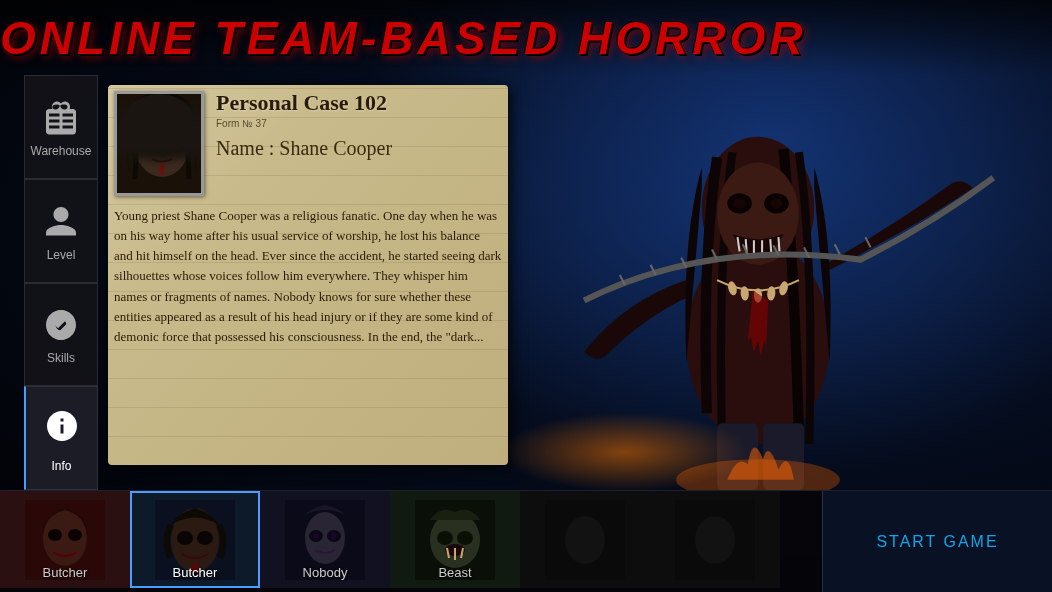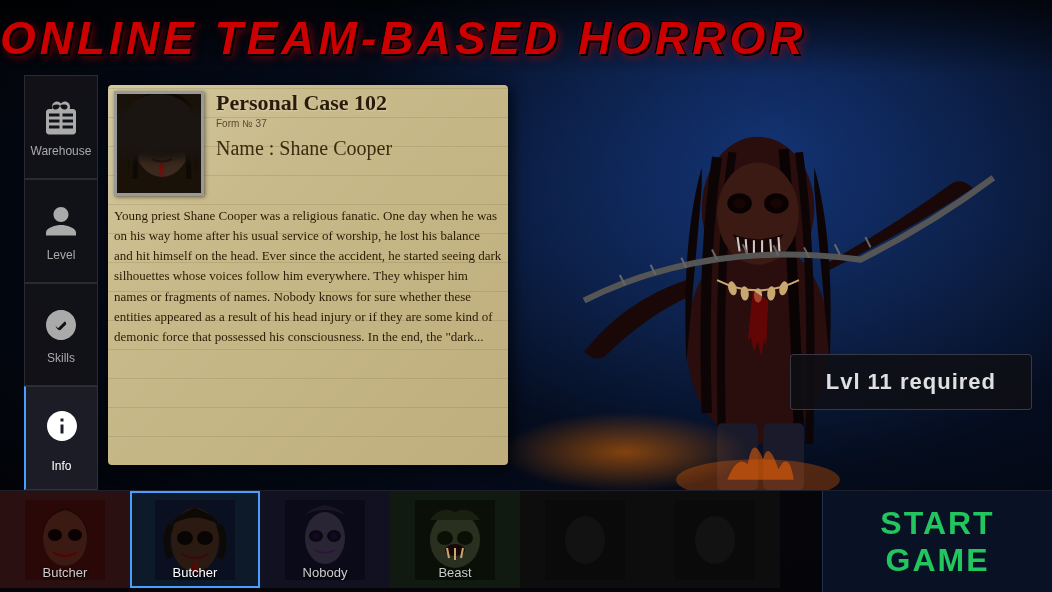--- a/index.html
+++ b/index.html
@@ -307,23 +307,23 @@
       background: rgba(10, 20, 40, 0.9);
       border: none;
       border-left: 1px solid rgba(60,80,120,0.5);
       cursor: pointer;
       display: flex;
       align-items: center;
       justify-content: center;
       flex-shrink: 0;
     }
     .start-btn-text {
-      font-size: 32px;
-      font-weight: bold;
-      color: #22c55e;
+      font-size: 16px;
+      font-weight: normal;
+      color: #0ea5e9;
       letter-spacing: 2px;
       text-transform: uppercase;
     }
 
     
     .ground-glow {
       position: absolute;
       bottom: 100px;
       left: 500px;
       width: 250px;
@@ -486,23 +486,20 @@
       <path d="M245 230 L240 280 L243 275 L246 290 L250 280 L253 295 L256 278 L258 285 L260 240" fill="#8b0000" opacity="0.6"></path>
 
       <rect x="210" y="360" width="40" height="65" rx="5" fill="#1a1a2a"></rect>
       <rect x="255" y="360" width="40" height="65" rx="5" fill="#1a1a2a"></rect>
 
       <ellipse cx="250" cy="415" rx="80" ry="20" fill="#ff6600" opacity="0.3"></ellipse>
 
       <path d="M220 415 Q230 390 240 400 Q245 370 255 395 Q260 375 270 405 Q280 385 285 415" fill="#ff6600" opacity="0.5"></path>
     </svg>
 
-    <div class="level-badge">
-      <span class="level-badge-text">Lvl 11 required</span>
-    </div>
   </div>
 </div>
 
 <div class="bottom-bar">
   <div class="char-list">
 
     <div class="char-thumb" style="background:#2a1010;">
       <div class="char-thumb-bg">
         <svg viewBox="0 0 80 80" width="80" height="80">
           <rect width="80" height="80" fill="#2a0808"></rect>

